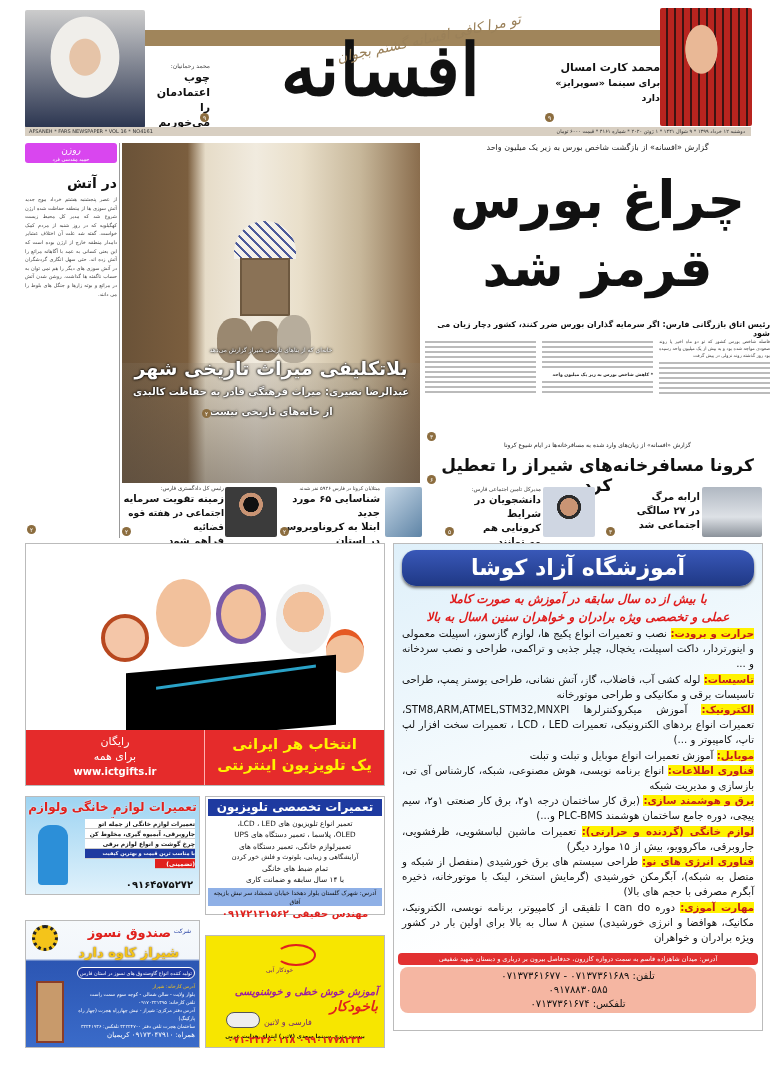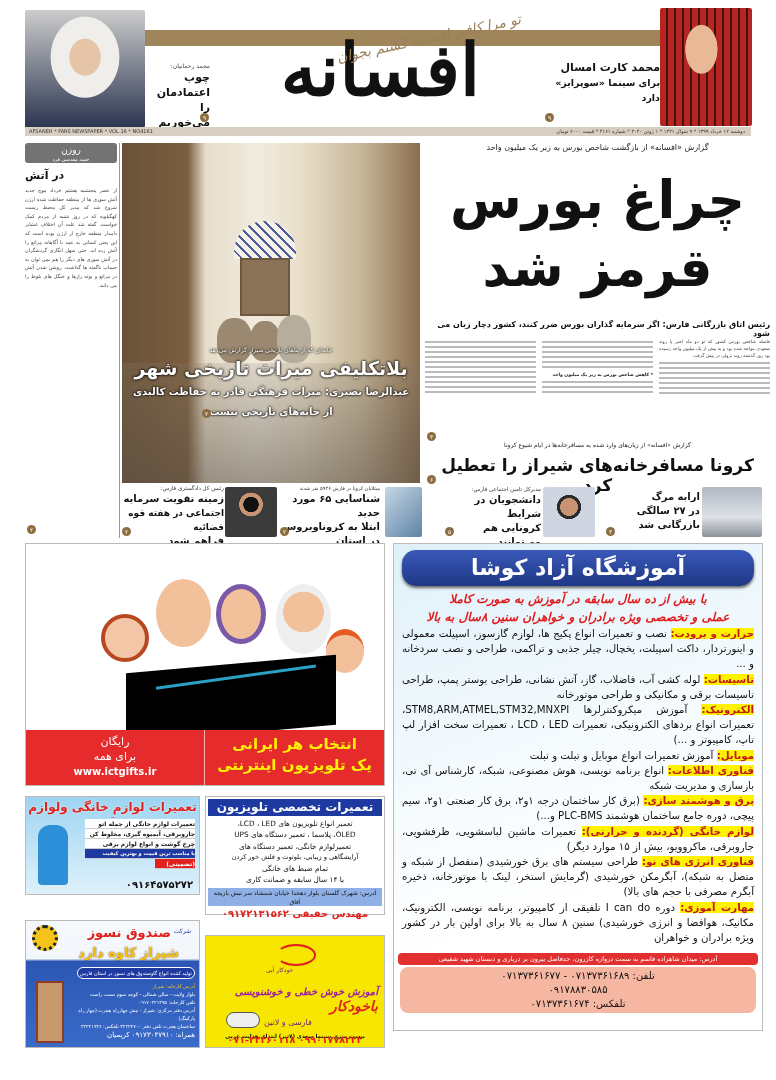--- a/index.html
+++ b/index.html
@@ -20,23 +20,23 @@
 .headline{font-family:"DejaVu Sans",sans-serif;font-weight:900;font-size:52px;line-height:60px;text-align:center;letter-spacing:-1px}
 .lead{font-size:8px;font-weight:bold;}
 .cols{display:flex;gap:6px}
 .col{flex:1;font-size:4.5px;line-height:7px;color:#444;text-align:justify}
 .lines div{height:2px;background:#bbb;margin:3px 0}
 .h2{font-weight:900;font-size:17px;text-align:center}
 .mini{font-weight:bold;font-size:10px;line-height:14px}
 .mini small{display:block;font-size:5.5px;font-weight:normal;line-height:8px;color:#333}
 
 .colbox{position:absolute;left:25px;top:143px;width:92px;height:395px}
-.colhead{background:#737373;color:#fff;text-align:center;font-size:9px;height:20px;line-height:12px;padding-top:1px;border-radius:3px}
+.colhead{background:#d946ef;color:#fff;text-align:center;font-size:9px;height:20px;line-height:12px;padding-top:1px;border-radius:3px}
 .colhead small{display:block;font-size:5px;line-height:6px}
-.coltitle{text-align:left;font-weight:bold;font-size:11px;margin:6px 0 4px}
+.coltitle{text-align:right;font-weight:bold;font-size:14px;margin:12px 0 4px}
 
 .feature{position:absolute;left:122px;top:143px;width:298px;height:340px;background:linear-gradient(90deg,#6a5238 0,#7b5e3e 22%,#e6dcc8 28%,#f1ebdf 45%,#e9dfca 60%,#c7b79a 80%,#8a6d4d 100%);overflow:hidden}
 .feature .door{position:absolute;left:118px;top:115px;width:50px;height:58px;background:#8a7256;border:2px solid #6d583f}
 .feature .arch{position:absolute;left:112px;top:78px;width:62px;height:38px;border-radius:31px 31px 0 0;background:repeating-linear-gradient(45deg,#f5f2ea 0 5px,#4d5b9a 5px 7px)}
 .feature .floor{position:absolute;left:0;right:0;bottom:0;height:120px;background:linear-gradient(180deg,rgba(140,130,115,.2),rgba(90,80,70,.55))}
 .feature .pot{position:absolute;border-radius:45% 45% 40% 40%;background:#9a8870}
 .ftitle{position:absolute;left:0;right:0;text-align:center;color:#fff;text-shadow:0 0 3px #000,0 0 2px #000}
 
 .ad{position:absolute;border:1px solid #bbb}
 .kousha{left:393px;top:543px;width:370px;height:488px;background:linear-gradient(160deg,#dff0fa 0,#f4fafd 40%,#fff 70%)}
@@ -183,21 +183,21 @@
 <div class="dot" style="left:427px;top:432px">۳</div>
 
 <div class="abs kicker" style="left:425px;top:441px;width:345px;font-size:6px">گزارش «افسانه» از زیان‌های وارد شده به مسافرخانه‌ها در ایام شیوع کرونا</div>
 <div class="abs h2" style="left:425px;top:455px;width:345px">کرونا مسافرخانه‌های شیراز را تعطیل کرد</div>
 <div class="dot" style="left:427px;top:475px">۶</div>
 
 <div class="photo" style="left:702px;top:487px;width:60px;height:50px;background:linear-gradient(#b0b8c2,#dde1e6 60%,#8b929a)"></div>
 <div class="abs mini" style="left:620px;top:490px;width:80px;text-align:right">
   <div>ارابه مرگ</div>
   <div>در ۲۷ سالگی</div>
-  <div>بازرگانی شد</div>
+  <div>اجتماعی شد</div>
 </div>
 <div class="dot" style="left:606px;top:527px">۳</div>
 
 <div class="photo" style="left:543px;top:487px;width:52px;height:50px;background:radial-gradient(circle at 50% 40%,#c99474 0 22%,#2b2b2b 23% 30%,#cfd6e2 31%)"></div>
 <div class="abs mini" style="left:455px;top:485px;width:86px;text-align:right">
   <small>مدیرکل تامین اجتماعی فارس:</small>
   <div>دانشجویان در شرایط</div>
   <div>کرونایی هم می‌توانند</div>
   <div>بیمه شوند</div>
 </div>

